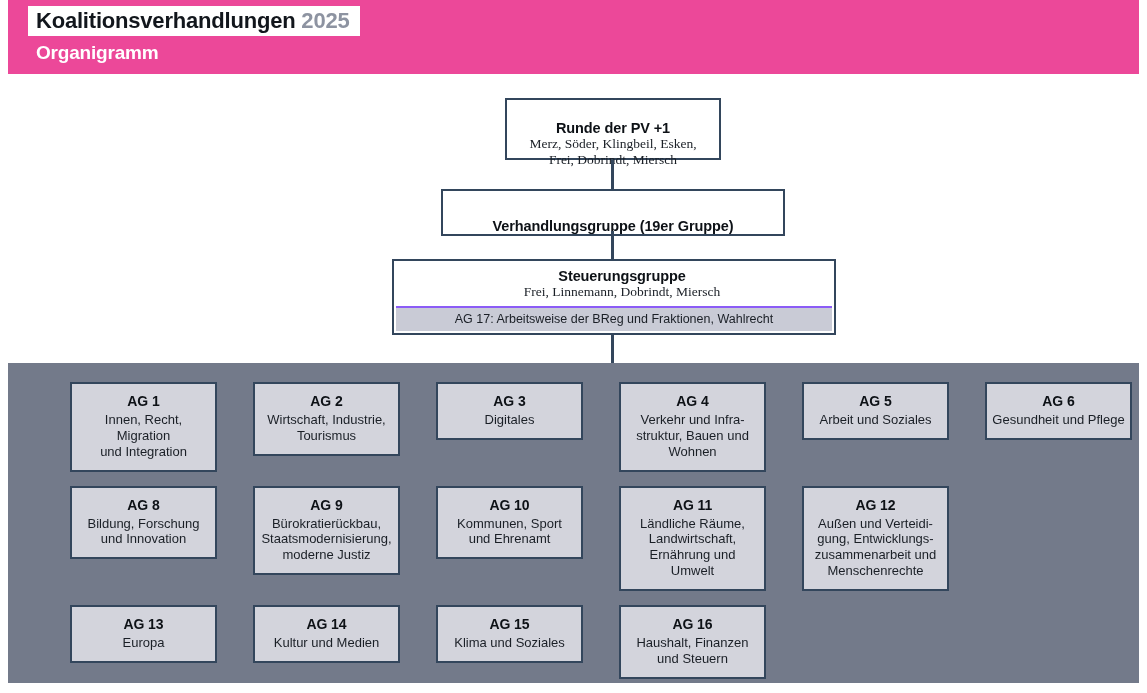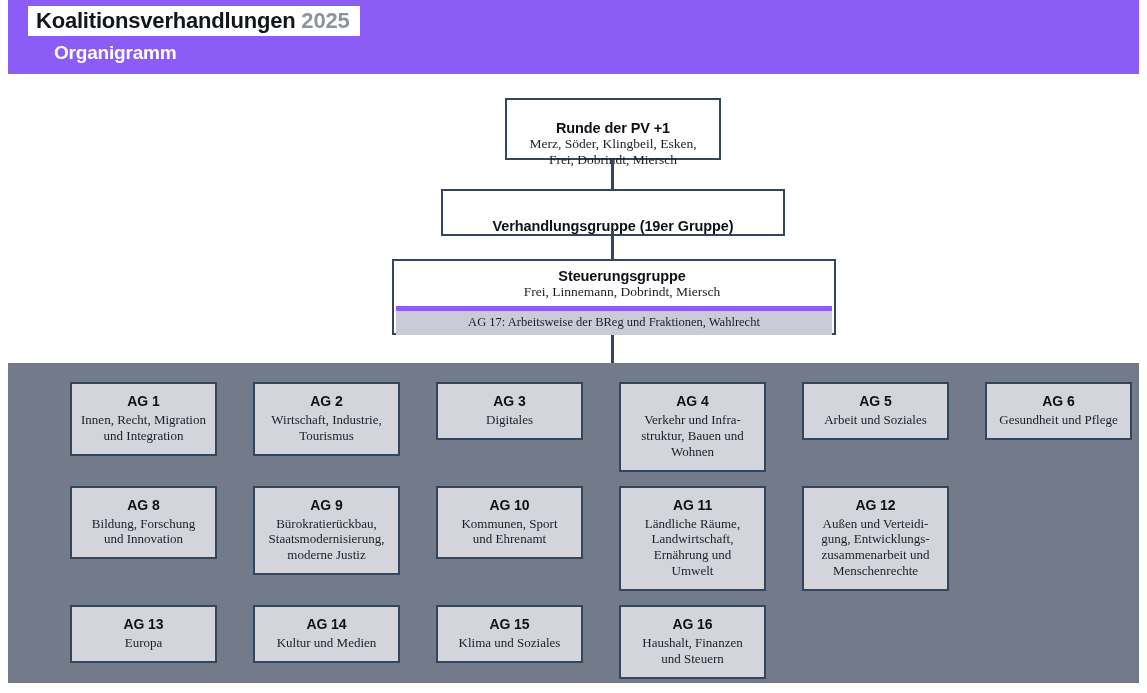--- a/index.html
+++ b/index.html
@@ -19,21 +19,21 @@
     overflow: hidden;
   }
 
   
   .header-band {
     position: absolute;
     left: 8px;
     top: 0px;
     width: 1131px;
     height: 74px;
-    background: #8b5cf6;
+    background: #ec4899;
   }
   .title-box {
     position: absolute;
     left: 20px;
     top: 6px;
     background: #ffffff;
     padding: 3px 10px 4px 8px;
     line-height: 1.05;
     white-space: nowrap;
   }
@@ -50,21 +50,20 @@
     letter-spacing: -0.2px;
   }
   .subtitle {
     position: absolute;
     left: 28px;
     top: 42px;
     font-size: 19px;
     font-weight: bold;
     color: #ffffff;
     letter-spacing: -0.2px;
-    margin-left: 18px;
   }
 
   
   .node {
     position: absolute;
     background: #ffffff;
     border: 2px solid #33465c;
     box-sizing: border-box;
     text-align: center;
   }
@@ -92,22 +91,22 @@
   }
   #node-sg {
     left: 392px; top: 259px; width: 444px; height: 76px;
     padding: 0;
   }
   .sg-top {
     padding: 7px 0 6px 16px;
   }
   .sg-ag17 {
     background: #c9cbd6;
-    border-top: 5px solid #8b5cf6;
-    font-family: Liberation Serif, serif;
+    border-top: 2px solid #8b5cf6;
+    font-family: Liberation Sans, sans-serif;
     font-size: 12.5px;
     color: #1a1f26;
     padding: 4px 0 5px 0;
     margin: 0 2px 2px 2px;
     box-sizing: border-box;
   }
 
   
   .conn {
     position: absolute;
@@ -155,21 +154,21 @@
   }
   .ag-title {
     font-family: Liberation Sans, sans-serif;
     font-weight: bold;
     font-size: 14px;
     color: #0d1116;
     letter-spacing: -0.1px;
     margin-bottom: 3px;
   }
   .ag-desc {
-    font-family: Liberation Serif, serif;
+    font-family: Liberation Sans, sans-serif;
     font-size: 13px;
     color: #1a1f26;
     line-height: 1.22;
   }
   .ag-empty { visibility: hidden; }
 </style>
 </head>
 <body>
 
 <div id="page">

